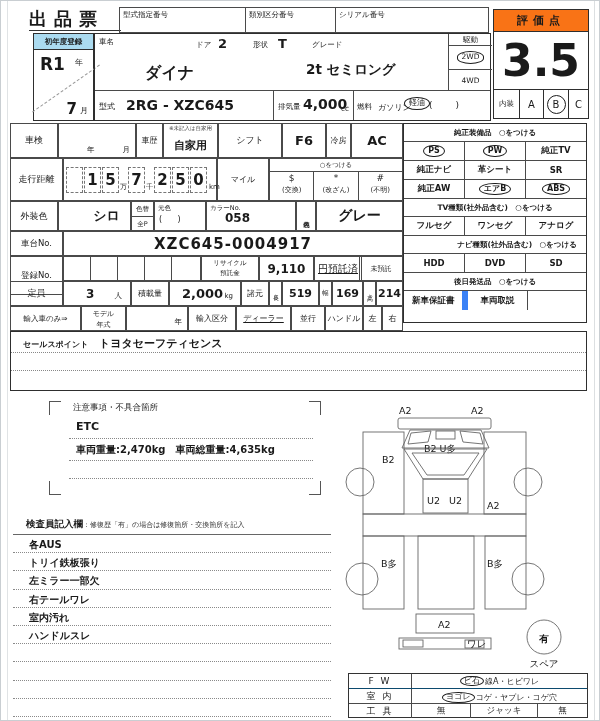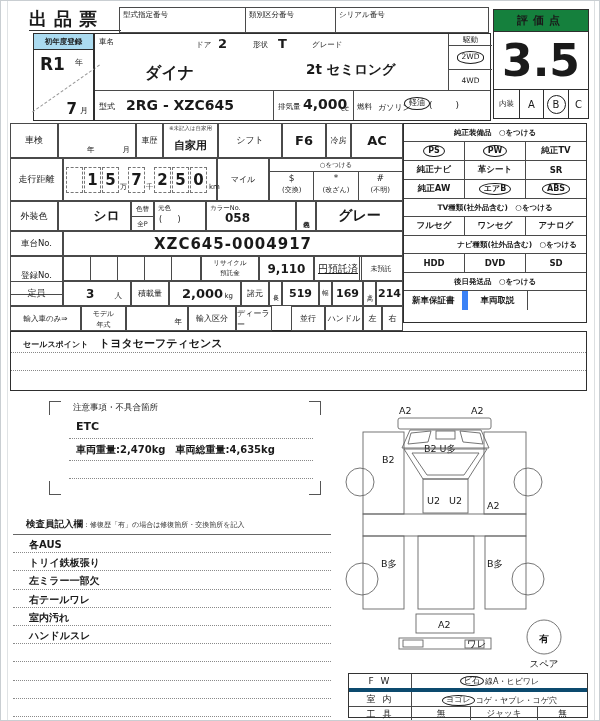--- a/index.html
+++ b/index.html
@@ -29,21 +29,21 @@
     <span class="a lbl" style="left:3px;top:2px;">型式指定番号</span>
   </div>
   <div class="a cl" style="left:244px;top:6px;width:91px;height:26px;">
     <span class="a lbl" style="left:3px;top:2px;">類別区分番号</span>
   </div>
   <div class="a cl" style="left:334px;top:6px;width:154px;height:26px;">
     <span class="a lbl" style="left:3px;top:2px;">シリアル番号</span>
   </div>
 
   <div class="a" style="left:492px;top:8px;width:96px;height:110px;border:1.5px solid #2e2e2e;">
-    <div class="cc b" style="height:21px;background:#15803d;border-bottom:1px solid #2e2e2e;font-size:11px;letter-spacing:5px;">評価点</div>
+    <div class="cc b" style="height:21px;background:#f97316;border-bottom:1px solid #2e2e2e;font-size:11px;letter-spacing:5px;">評価点</div>
     <div class="cc b" style="height:57px;font-size:44px;border-bottom:1px solid #2e2e2e;">3.5</div>
     <div style="display:flex;height:28px;">
       <div class="cc" style="width:25px;border-right:1px solid #2e2e2e;font-size:7.5px;line-height:1.05;">内装</div>
       <div class="cc" style="width:23px;border-right:1px solid #2e2e2e;font-size:10px;">A</div>
       <div class="cc" style="width:24px;border-right:1px solid #2e2e2e;">
           <span class="circ1" style="font-size:10px;">B</span>
         </div>
       <div class="cc" style="flex:1;font-size:10px;">C</div>
     </div>
   </div>
@@ -202,21 +202,21 @@
 
   <div class="a cl cc" style="left:9px;top:305px;width:71px;height:25px;font-size:7.5px;">輸入車のみ⇒</div>
   <div class="a cl" style="left:80px;top:305px;width:45px;height:25px;text-align:center;">
     <div style="font-size:7px;line-height:1.5;margin-top:2px;">モデル</div>
     <div style="font-size:7px;">年式</div>
   </div>
   <div class="a cl" style="left:125px;top:305px;width:62px;height:25px;">
     <span class="a" style="right:5px;bottom:3px;font-size:7.5px;">年</span>
   </div>
   <div class="a cl cc" style="left:187px;top:305px;width:48px;height:25px;font-size:8px;">輸入区分</div>
-  <div class="a cl cc" style="left:235px;top:305px;width:36px;height:25px;font-size:8px;">ディーラー</div>
+  <div class="a cl cc" style="left:235px;top:305px;width:55px;height:25px;font-size:8px;text-decoration:underline;">ディーラー</div>
   <div class="a cl cc" style="left:290px;top:305px;width:34px;height:25px;font-size:8px;">並行</div>
   <div class="a cl cc" style="left:324px;top:305px;width:38px;height:25px;font-size:8px;">ハンドル</div>
   <div class="a cl cc" style="left:362px;top:305px;width:19px;height:25px;font-size:8px;">左</div>
   <div class="a cl cc" style="left:381px;top:305px;width:21px;height:25px;font-size:8px;">右</div>
 
   <div class="a" style="left:9px;top:330px;width:577px;height:60px;border:1.5px solid #2e2e2e;">
     <span class="a b" style="left:12px;top:7px;font-size:8px;">セールスポイント</span>
     <span class="a b" style="left:88px;top:4px;font-size:11px;">トヨタセーフティセンス</span>
     <div class="a dot" style="left:0;top:20px;width:100%;"></div>
     <div class="a dot" style="left:0;top:38px;width:100%;"></div>
@@ -337,21 +337,21 @@
     <rect class="ln" x="402" y="639" width="20" height="7"></rect>
     <rect class="ln" x="464" y="639" width="19" height="8"></rect>
     <text x="466" y="646" font-size="6">ワレ</text>
 
     <circle class="ln" cx="543" cy="636" r="17" stroke-width="1.2"></circle>
     <text x="543" y="641" text-anchor="middle" font-size="13" font-weight="bold">有</text>
     <text x="543" y="666" text-anchor="middle" font-size="9">スペア</text>
   </svg>
 
   <div class="a" style="left:347px;top:672px;width:240px;height:45px;border:1.2px solid #333;">
-    <div style="display:flex;height:14px;border-bottom:4px solid #0c4a6e;text-align:center;">
+    <div style="display:flex;height:14px;border-bottom:1px solid #0c4a6e;text-align:center;">
       <div class="cc" style="width:62px;border-right:1px solid #4a4a4a;font-size:9px;letter-spacing:2px;">F W</div>
       <div class="cc" style="flex:1;font-size:8px;gap:1px;">
         <span class="circ" style="padding:0 3px;line-height:1.1;">ビ石</span>
         <span>線A・ヒビワレ</span>
       </div>
     </div>
     <div style="display:flex;height:14px;border-bottom:1px solid #4a4a4a;">
       <div class="cc" style="width:62px;border-right:1px solid #4a4a4a;font-size:9px;letter-spacing:2px;">室 内</div>
       <div class="cc" style="flex:1;font-size:8px;gap:1px;align-items:flex-end;">
         <span class="circ" style="padding:0 3px;line-height:1.1;">ヨゴレ</span>

